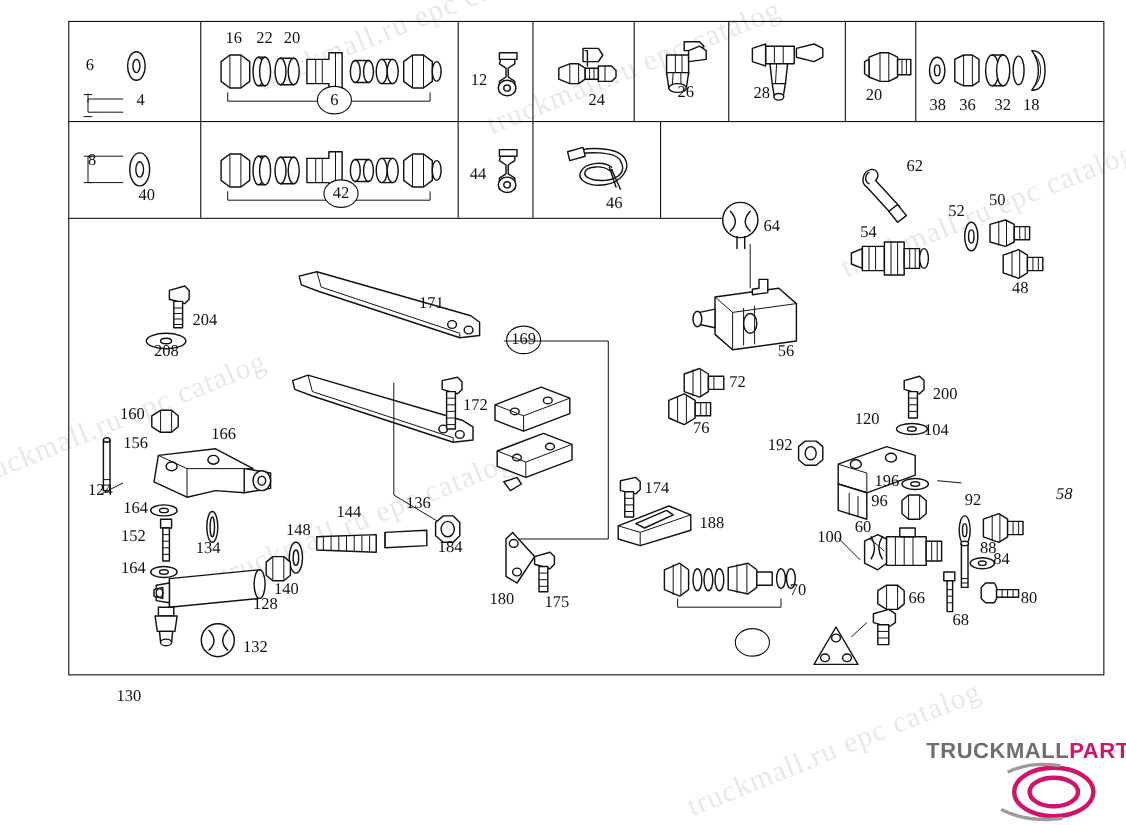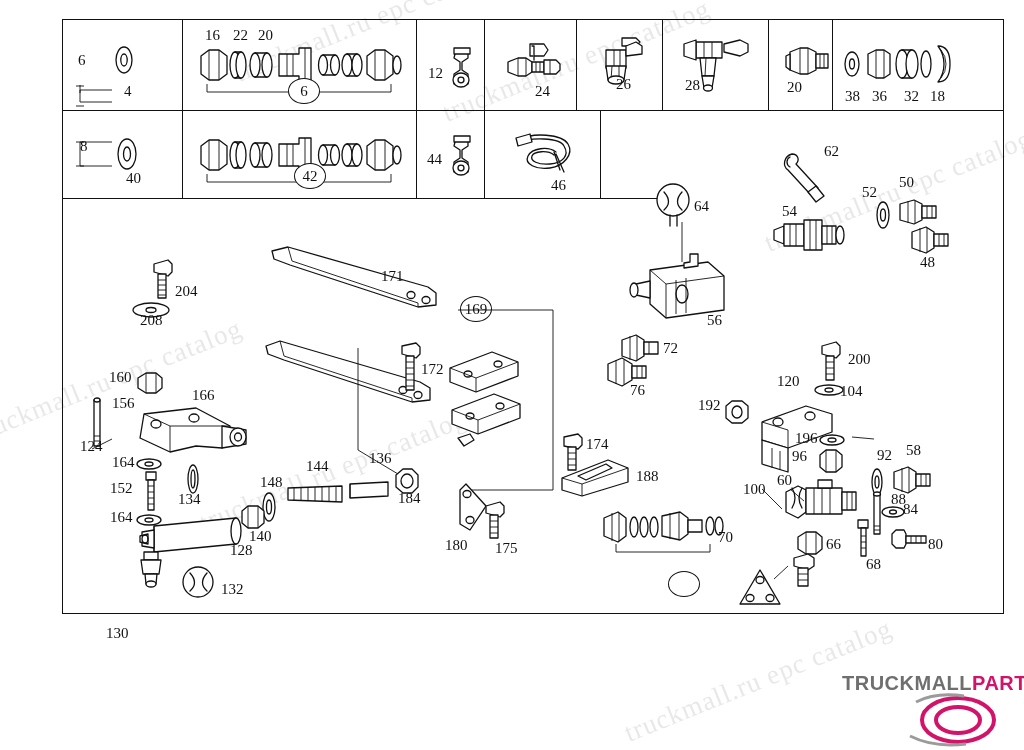--- a/index.html
+++ b/index.html
@@ -718,21 +718,21 @@
   <div class="lbl" style="left:877px; top:448px;">92</div>
 
   <div class="part" style="left:890px; top:462px;">
     <svg width="46" height="34" viewBox="0 0 46 34">
       <path class="s2" d="M4 10 L18 5 L26 10 L26 26 L18 31 L4 26 Z"></path>
       <path class="thin" d="M12 6 L12 30 M19 6 L19 30"></path>
       <path class="s2" d="M26 12 L40 12 L40 24 L26 24 Z"></path>
       <path class="thin" d="M31 12 L31 24 M36 12 L36 24"></path>
     </svg>
   </div>
-  <div class="lbl" style="left:906px; top:443px;">58</div>
+  <div class="lbl" style="left:960px; top:443px;font-style:italic;">58</div>
 
   <div class="part" style="left:782px; top:478px;">
     <svg width="86" height="52" viewBox="0 0 86 52">
       <path class="s2" d="M4 14 L16 8 L24 12 L24 34 L16 40 L4 34 Z"></path>
       <path class="s" d="M10 10 Q16 20 10 30 M20 10 Q14 20 20 30"></path>
       <path class="s2" d="M24 10 L60 10 L60 36 L24 36 Z"></path>
       <path class="thin" d="M32 10 L32 36 M40 10 L40 36 M48 10 L48 36"></path>
       <path class="s2" d="M60 14 L74 14 L74 32 L60 32 Z"></path>
       <path class="thin" d="M65 14 L65 32 M70 14 L70 32"></path>
       <path class="s2" d="M36 2 L50 2 L50 10 L36 10 Z"></path>

